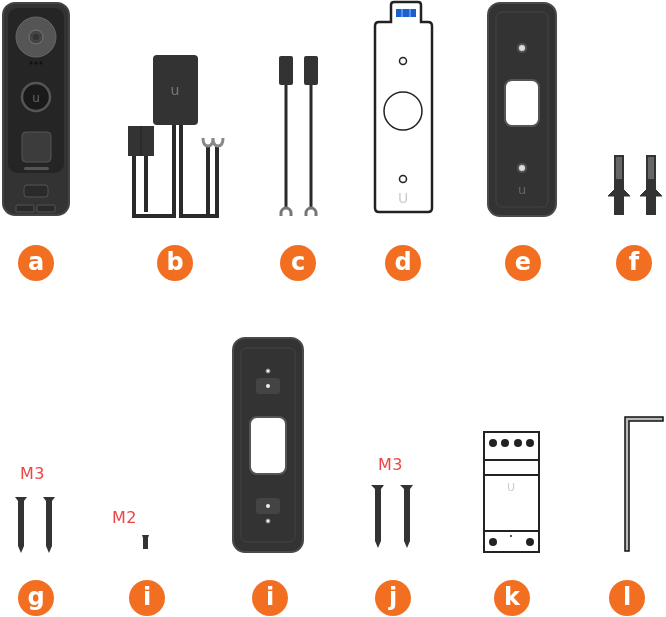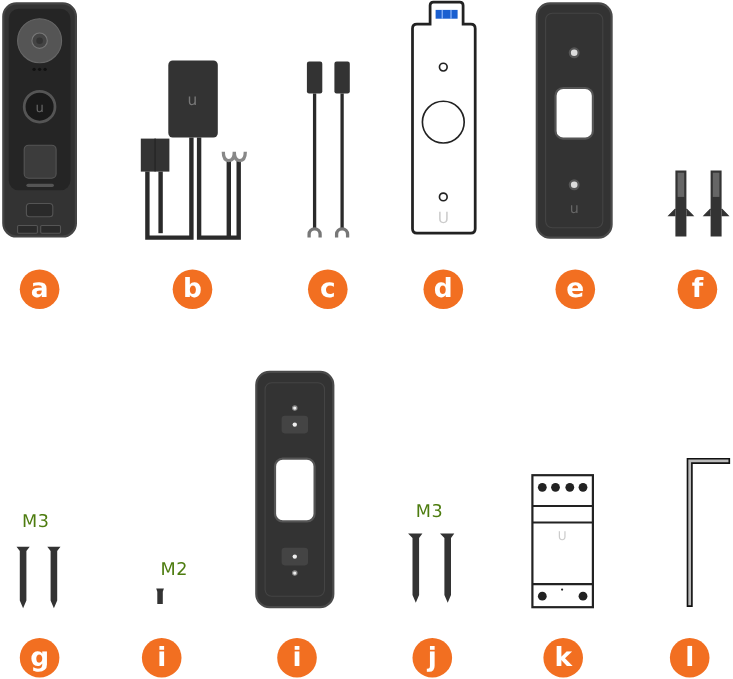--- a/index.html
+++ b/index.html
@@ -2,21 +2,21 @@
 <html><head>
 <meta charset="utf-8">
 <style>
   html, body { margin: 0; padding: 0; background: #ffffff; }
   body { width: 666px; height: 617px; position: relative; overflow: hidden; font-family: "Liberation Sans", sans-serif; }
   .badge {
     position: absolute; width: 36px; height: 36px; border-radius: 50%;
     background: #f26f21; color: #fff; font-family: "DejaVu Sans", sans-serif;
     font-weight: bold; font-size: 24px; line-height: 34px; text-align: center;
   }
-  .size-label { position: absolute; font-family: "DejaVu Sans", sans-serif; font-size: 16px; color: #4d7c0f; font-weight: 500; letter-spacing: 0.5px; }
+  .size-label { position: absolute; font-family: "DejaVu Sans", sans-serif; font-size: 16px; color: #ef4444; font-weight: 500; letter-spacing: 0.5px; }
   svg { position: absolute; overflow: visible; }
 </style>
 </head>
 <body>
 
 <svg style="left:0;top:0" width="80" height="220">
   <rect x="3" y="3" width="66" height="212" rx="12" fill="#333" stroke="#444" stroke-width="2"></rect>
   <rect x="8" y="8" width="56" height="165" rx="9" fill="#252525"></rect>
   <circle cx="36" cy="37" r="20" fill="#555" stroke="#666"></circle>
   <circle cx="36" cy="37" r="7" fill="#444" stroke="#777"></circle>
@@ -93,21 +93,21 @@
 </svg>
 <div class="badge" style="left:616px;top:245px">f</div>
 
 <div class="size-label" style="left:20px;top:464px">M3</div>
 <svg style="left:0;top:0" width="80" height="560">
   <path d="M15 497 h12 l-3 4 v45 l-3 7 l-3 -7 v-45 Z" fill="#333"></path>
   <path d="M43 497 h12 l-3 4 v45 l-3 7 l-3 -7 v-45 Z" fill="#333"></path>
 </svg>
 <div class="badge" style="left:18px;top:580px">g</div>
 
-<div class="size-label" style="left:146px;top:508px">M2</div>
+<div class="size-label" style="left:112px;top:508px">M2</div>
 <svg style="left:0;top:0" width="160" height="560">
   <path d="M142 535 h7 l-1 3 v11 h-5 v-11 Z" fill="#333"></path>
 </svg>
 <div class="badge" style="left:129px;top:580px">i</div>
 
 <svg style="left:0;top:0" width="320" height="560">
   <rect x="233" y="338" width="70" height="214" rx="12" fill="#333" stroke="#4a4a4a" stroke-width="2"></rect>
   <rect x="241" y="348" width="54" height="194" rx="6" fill="none" stroke="#444"></rect>
   <rect x="256" y="378" width="24" height="16" rx="3" fill="#444"></rect>
   <circle cx="268" cy="386" r="2" fill="#eee"></circle>

